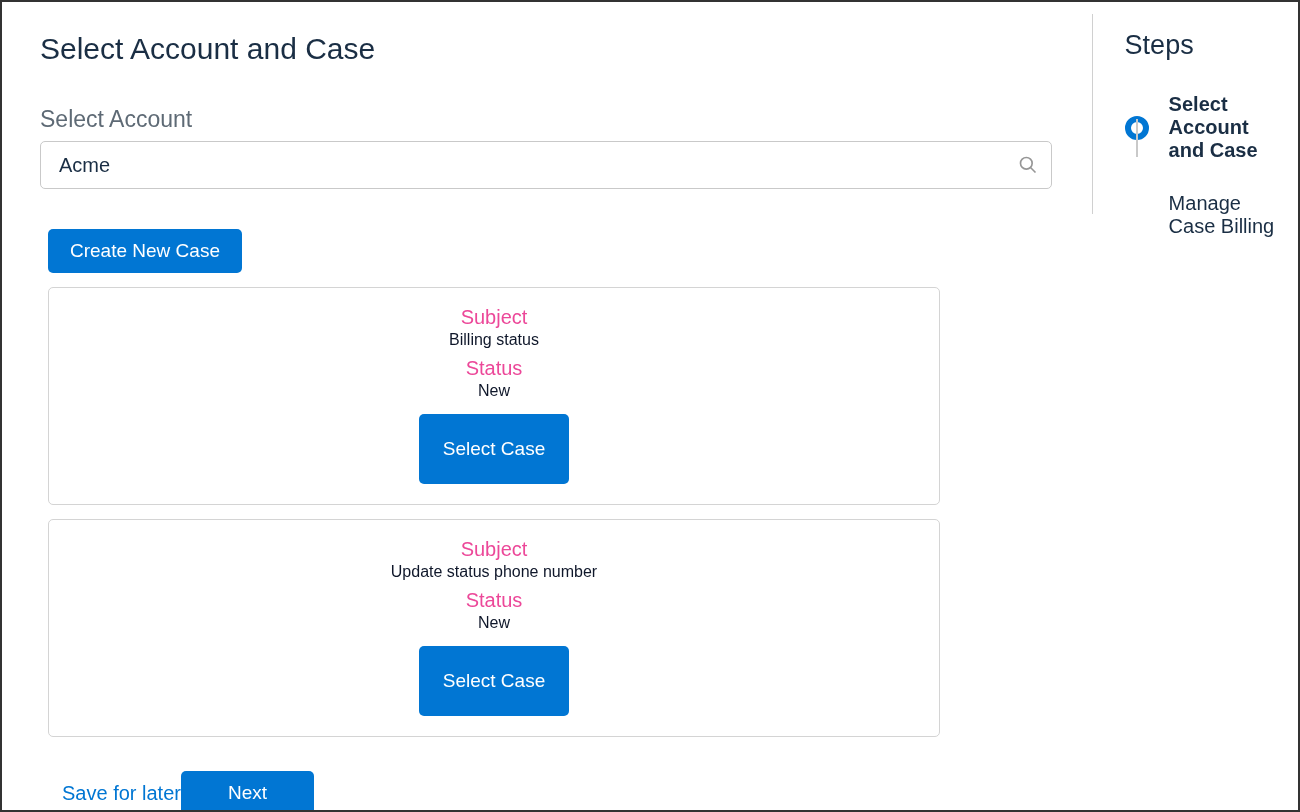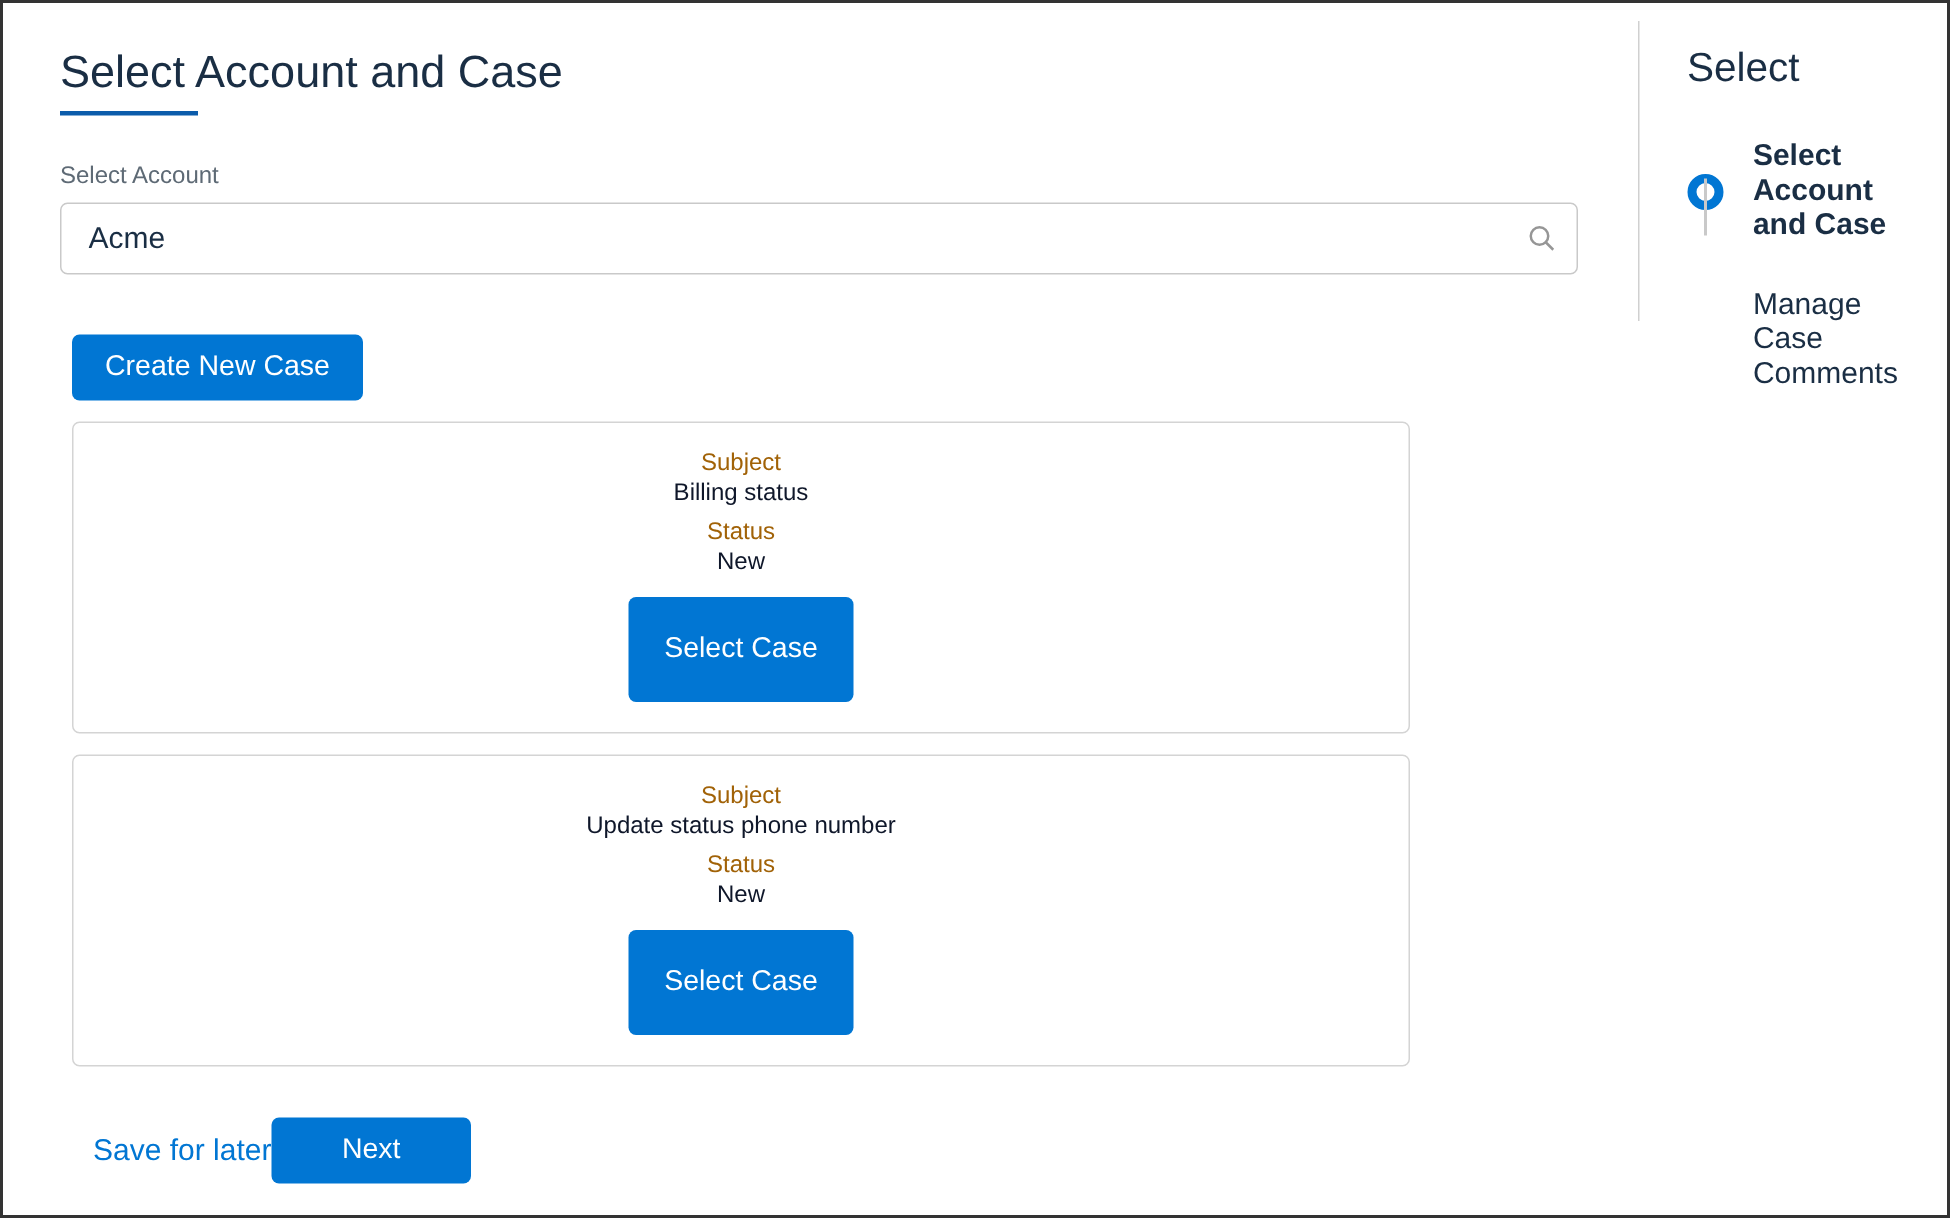--- a/index.html
+++ b/index.html
@@ -29,21 +29,21 @@
       color: #1a2e44;
       margin-bottom: 8px;
     }
     .title-underline {
       width: 92px;
       height: 3px;
       background: #0b5cab;
       margin-bottom: 32px;
     }
     .field-label {
-      font-size: 16px;
+      font-size: 23px;
       color: #5e6a75;
       margin-bottom: 8px;
     }
     .search-wrapper {
       position: relative;
       width: 1012px;
       margin-bottom: 40px;
     }
     .search-input {
       width: 100%;
@@ -83,22 +83,22 @@
       margin-left: 8px;
       border: 1px solid #d4d4d4;
       border-radius: 5px;
       padding: 18px 20px 20px 20px;
       display: flex;
       flex-direction: column;
       align-items: center;
       margin-bottom: 14px;
     }
     .card-label {
-      font-size: 16px;
-      color: #a16207;
+      font-size: 20px;
+      color: #ec4899;
       margin-bottom: 2px;
       text-align: center;
     }
     .card-value {
       font-size: 16px;
       color: #0f172a;
       margin-bottom: 8px;
     }
     .card-value:last-of-type {
       margin-bottom: 14px;
@@ -217,25 +217,25 @@
   <div class="footer">
     <a class="save-link">Save for later</a>
     <button class="btn-primary next-btn">Next</button>
   </div>
 
 </div>
 
 <div class="side-divider"></div>
 
 <aside class="steps-panel">
-  <h2 class="steps-title">Select</h2>
+  <h2 class="steps-title">Steps</h2>
   <ul class="steps-list">
     <li class="step-item">
       <span class="step-marker active"></span>
       <span class="step-connector"></span>
       <span class="step-label active">Select Account and Case</span>
     </li>
     <li class="step-item future">
       <span class="step-marker"></span>
-      <span class="step-label">Manage Case Comments</span>
+      <span class="step-label">Manage Case Billing</span>
     </li>
   </ul>
 </aside>
 
 </body></html>

